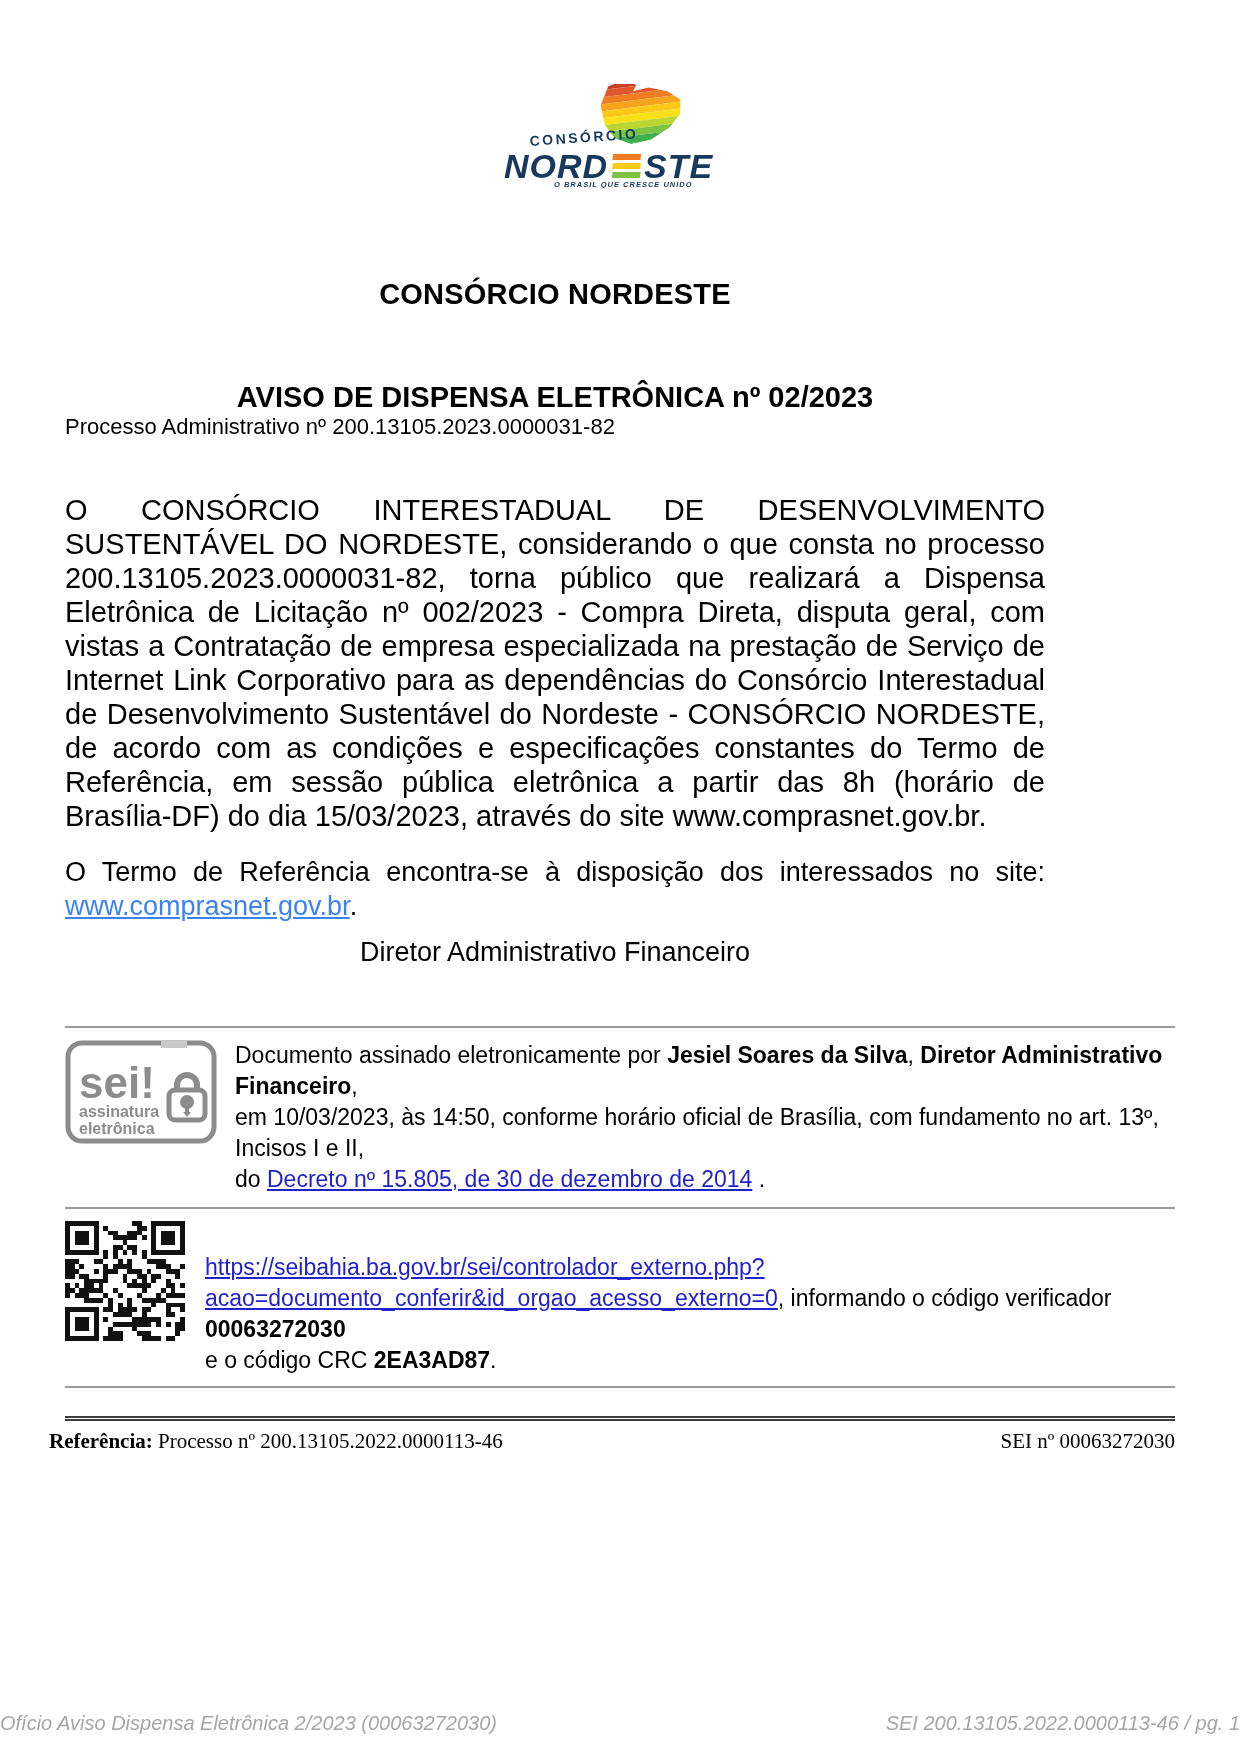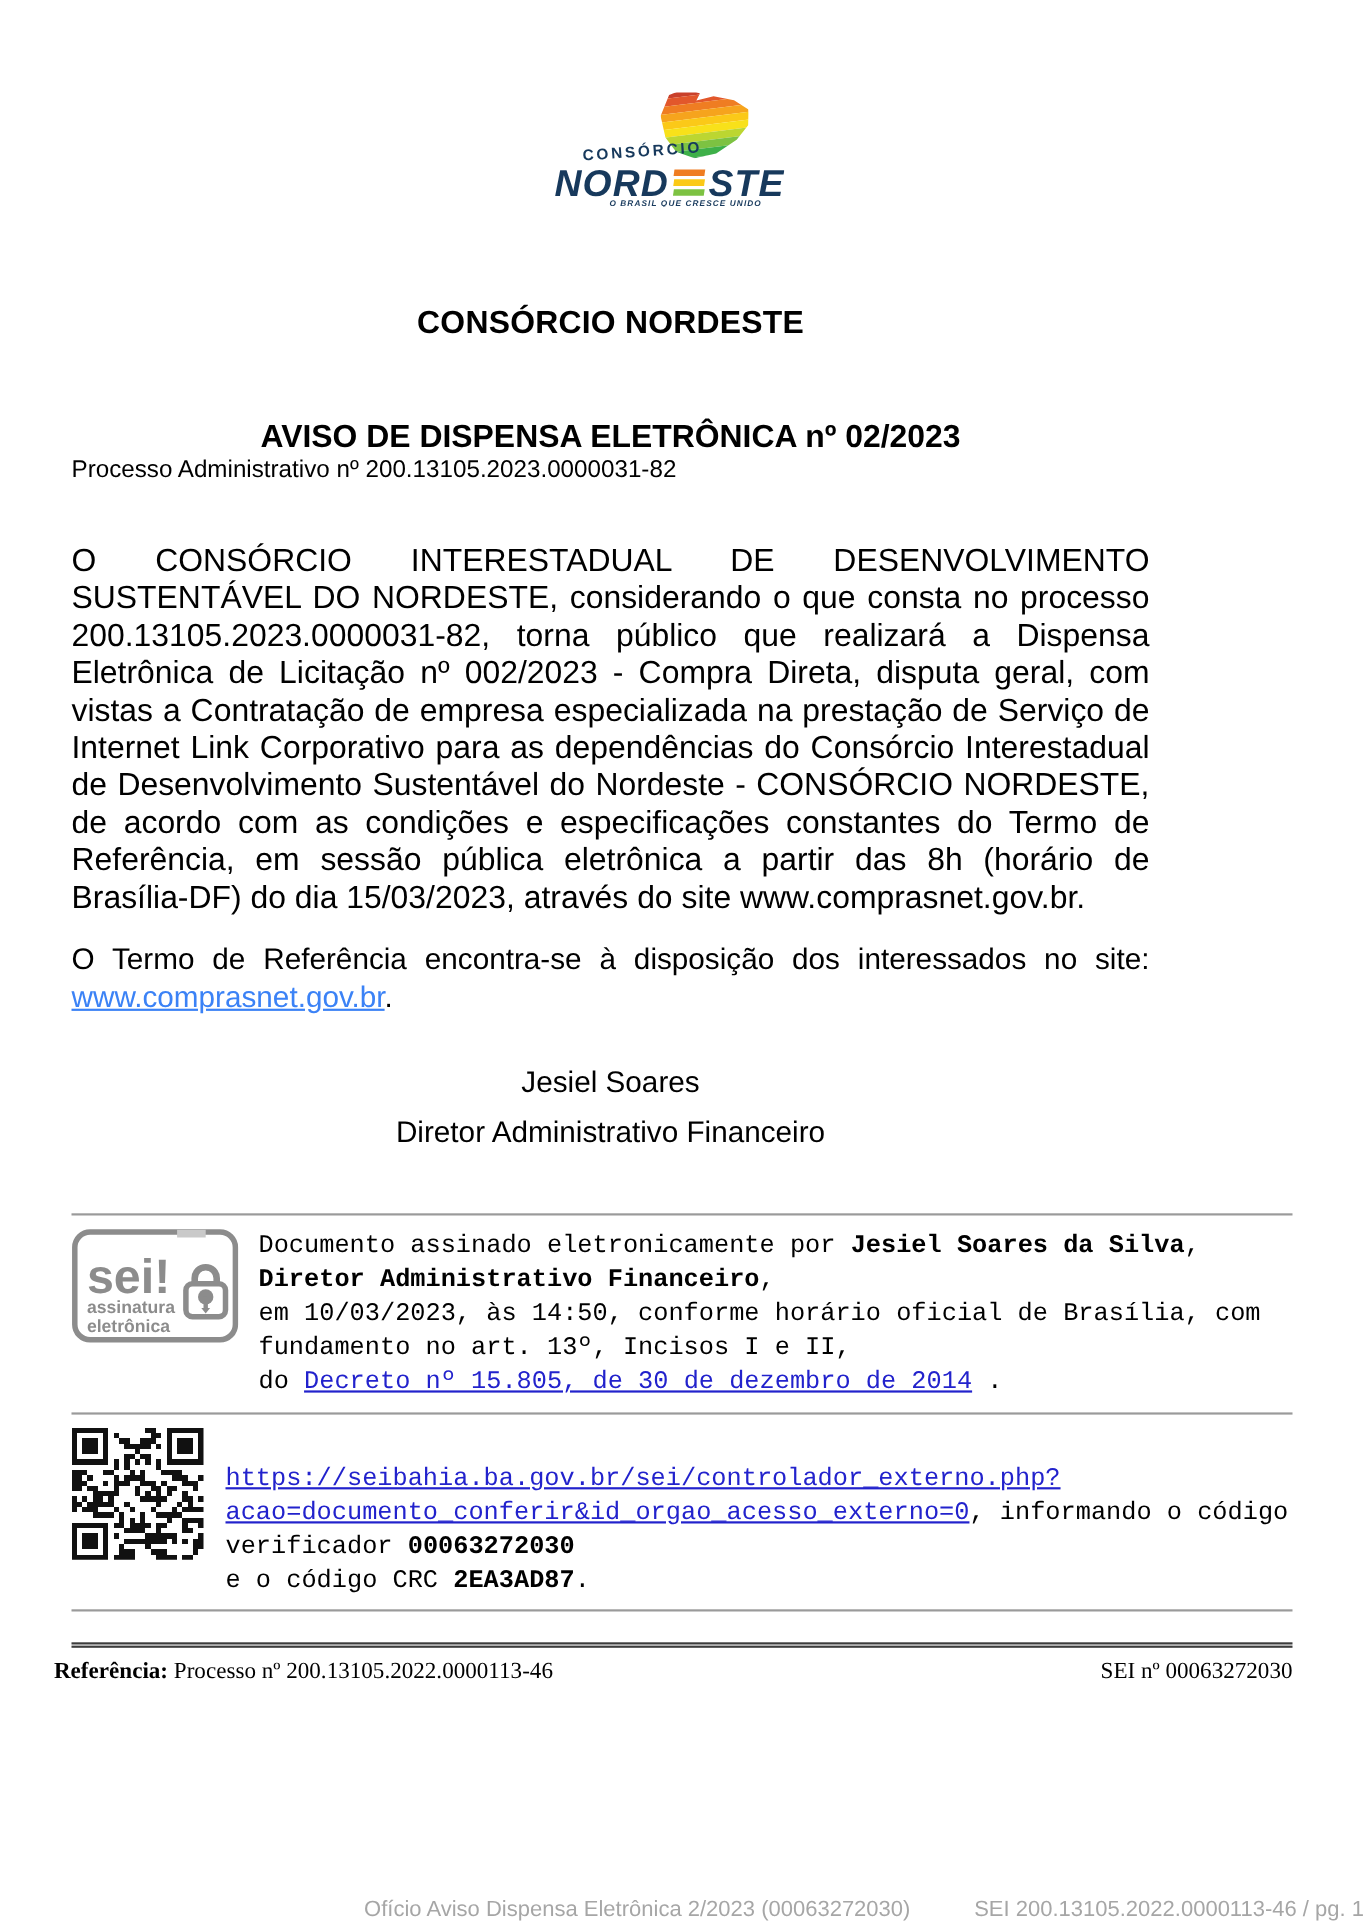--- a/index.html
+++ b/index.html
@@ -23,32 +23,32 @@
   .sig-role { margin-top:14px; text-align:center; font-size:27px; }
   
   .rule { margin-left:65px; width:1110px; border-top:2px solid #9a9a9a; }
   .rule-1 { margin-top:58px; }
   .rule-2 { margin-top:12px; }
   .rule-3 { margin-top:10px; }
   .double-rule { margin-left:65px; margin-top:28px; width:1110px; height:5px;
     border-top:2px solid #3c3c3c; border-bottom:2px solid #3c3c3c; }
   
   .serif-row { display:flex; margin-left:65px; width:1110px; margin-top:12px; align-items:flex-start; }
-  .serif-text { font-family:Liberation Mono, monospace; font-size:23px; line-height:31px; margin-left:18px; flex:1; }
+  .serif-text { font-family:Liberation Sans, sans-serif; font-size:23px; line-height:31px; margin-left:18px; flex:1; }
   .serif-text b { font-weight:bold; }
   a.serif-link { color:#2222cc; text-decoration:underline; cursor:pointer; word-break:break-all; }
   .stamp-box { flex:0 0 152px; }
   .qr-box { flex:0 0 122px; }
   
   .ref-row { display:flex; justify-content:space-between; margin:8px 65px 0 49px;
     font-family:"Liberation Serif", serif; font-size:21px; }
   .ref-label { font-weight:bold; }
   
-  .footer { position:absolute; left:0; right:0; bottom:7px; display:flex;
-    justify-content:flex-end; gap:58px; color:#a6a6a6; font-size:20px; }
+  .footer { position:absolute; left:0; right:0; bottom:20px; display:flex;
+    justify-content:space-between; gap:58px; color:#a6a6a6; font-size:20px;font-style:italic; }
 </style>
 </head>
 <body>
 
 <div class="page">
 
   <div class="logo-wrap">
     <svg width="235" height="104" viewBox="0 0 235 104">
       <defs>
         <clipPath id="mapclip">
@@ -84,21 +84,20 @@
     <div class="doc-subtitle">AVISO DE DISPENSA ELETRÔNICA nº 02/2023</div>
 
     <div class="processo-line">Processo Administrativo nº 200.13105.2023.0000031-82</div>
 
     <div class="body-par">O CONSÓRCIO INTERESTADUAL DE DESENVOLVIMENTO SUSTENTÁVEL DO NORDESTE, considerando o que consta no processo 200.13105.2023.0000031-82, torna público que realizará a Dispensa Eletrônica de Licitação nº 002/2023 - Compra Direta, disputa geral, com vistas a Contratação de empresa especializada na prestação de Serviço de Internet Link Corporativo para as dependências do Consórcio Interestadual de Desenvolvimento Sustentável do Nordeste - CONSÓRCIO NORDESTE, de acordo com as condições e especificações constantes do Termo de Referência, em sessão pública eletrônica a partir das 8h (horário de Brasília-DF) do dia 15/03/2023, através do site www.comprasnet.gov.br.</div>
 
     <div class="body-par2">
       <span>O Termo de Referência encontra-se à disposição dos interessados no site: </span><a class="sans-link">www.comprasnet.gov.br</a><span>.</span>
     </div>
 
-    <div class="sig-name">Jesiel Soares</div>
     <div class="sig-role">Diretor Administrativo Financeiro</div>
   </div>
 
   <div class="rule rule-1"></div>
 
   <div class="serif-row">
     <div class="stamp-box">
       <svg width="152" height="104" viewBox="0 0 152 104">
         <rect x="3" y="3" width="146" height="98" rx="14" fill="#ffffff" stroke="#8c8c8c" stroke-width="5"></rect>
         <rect x="96" y="1" width="26" height="7" fill="#c9c9c9"></rect>

